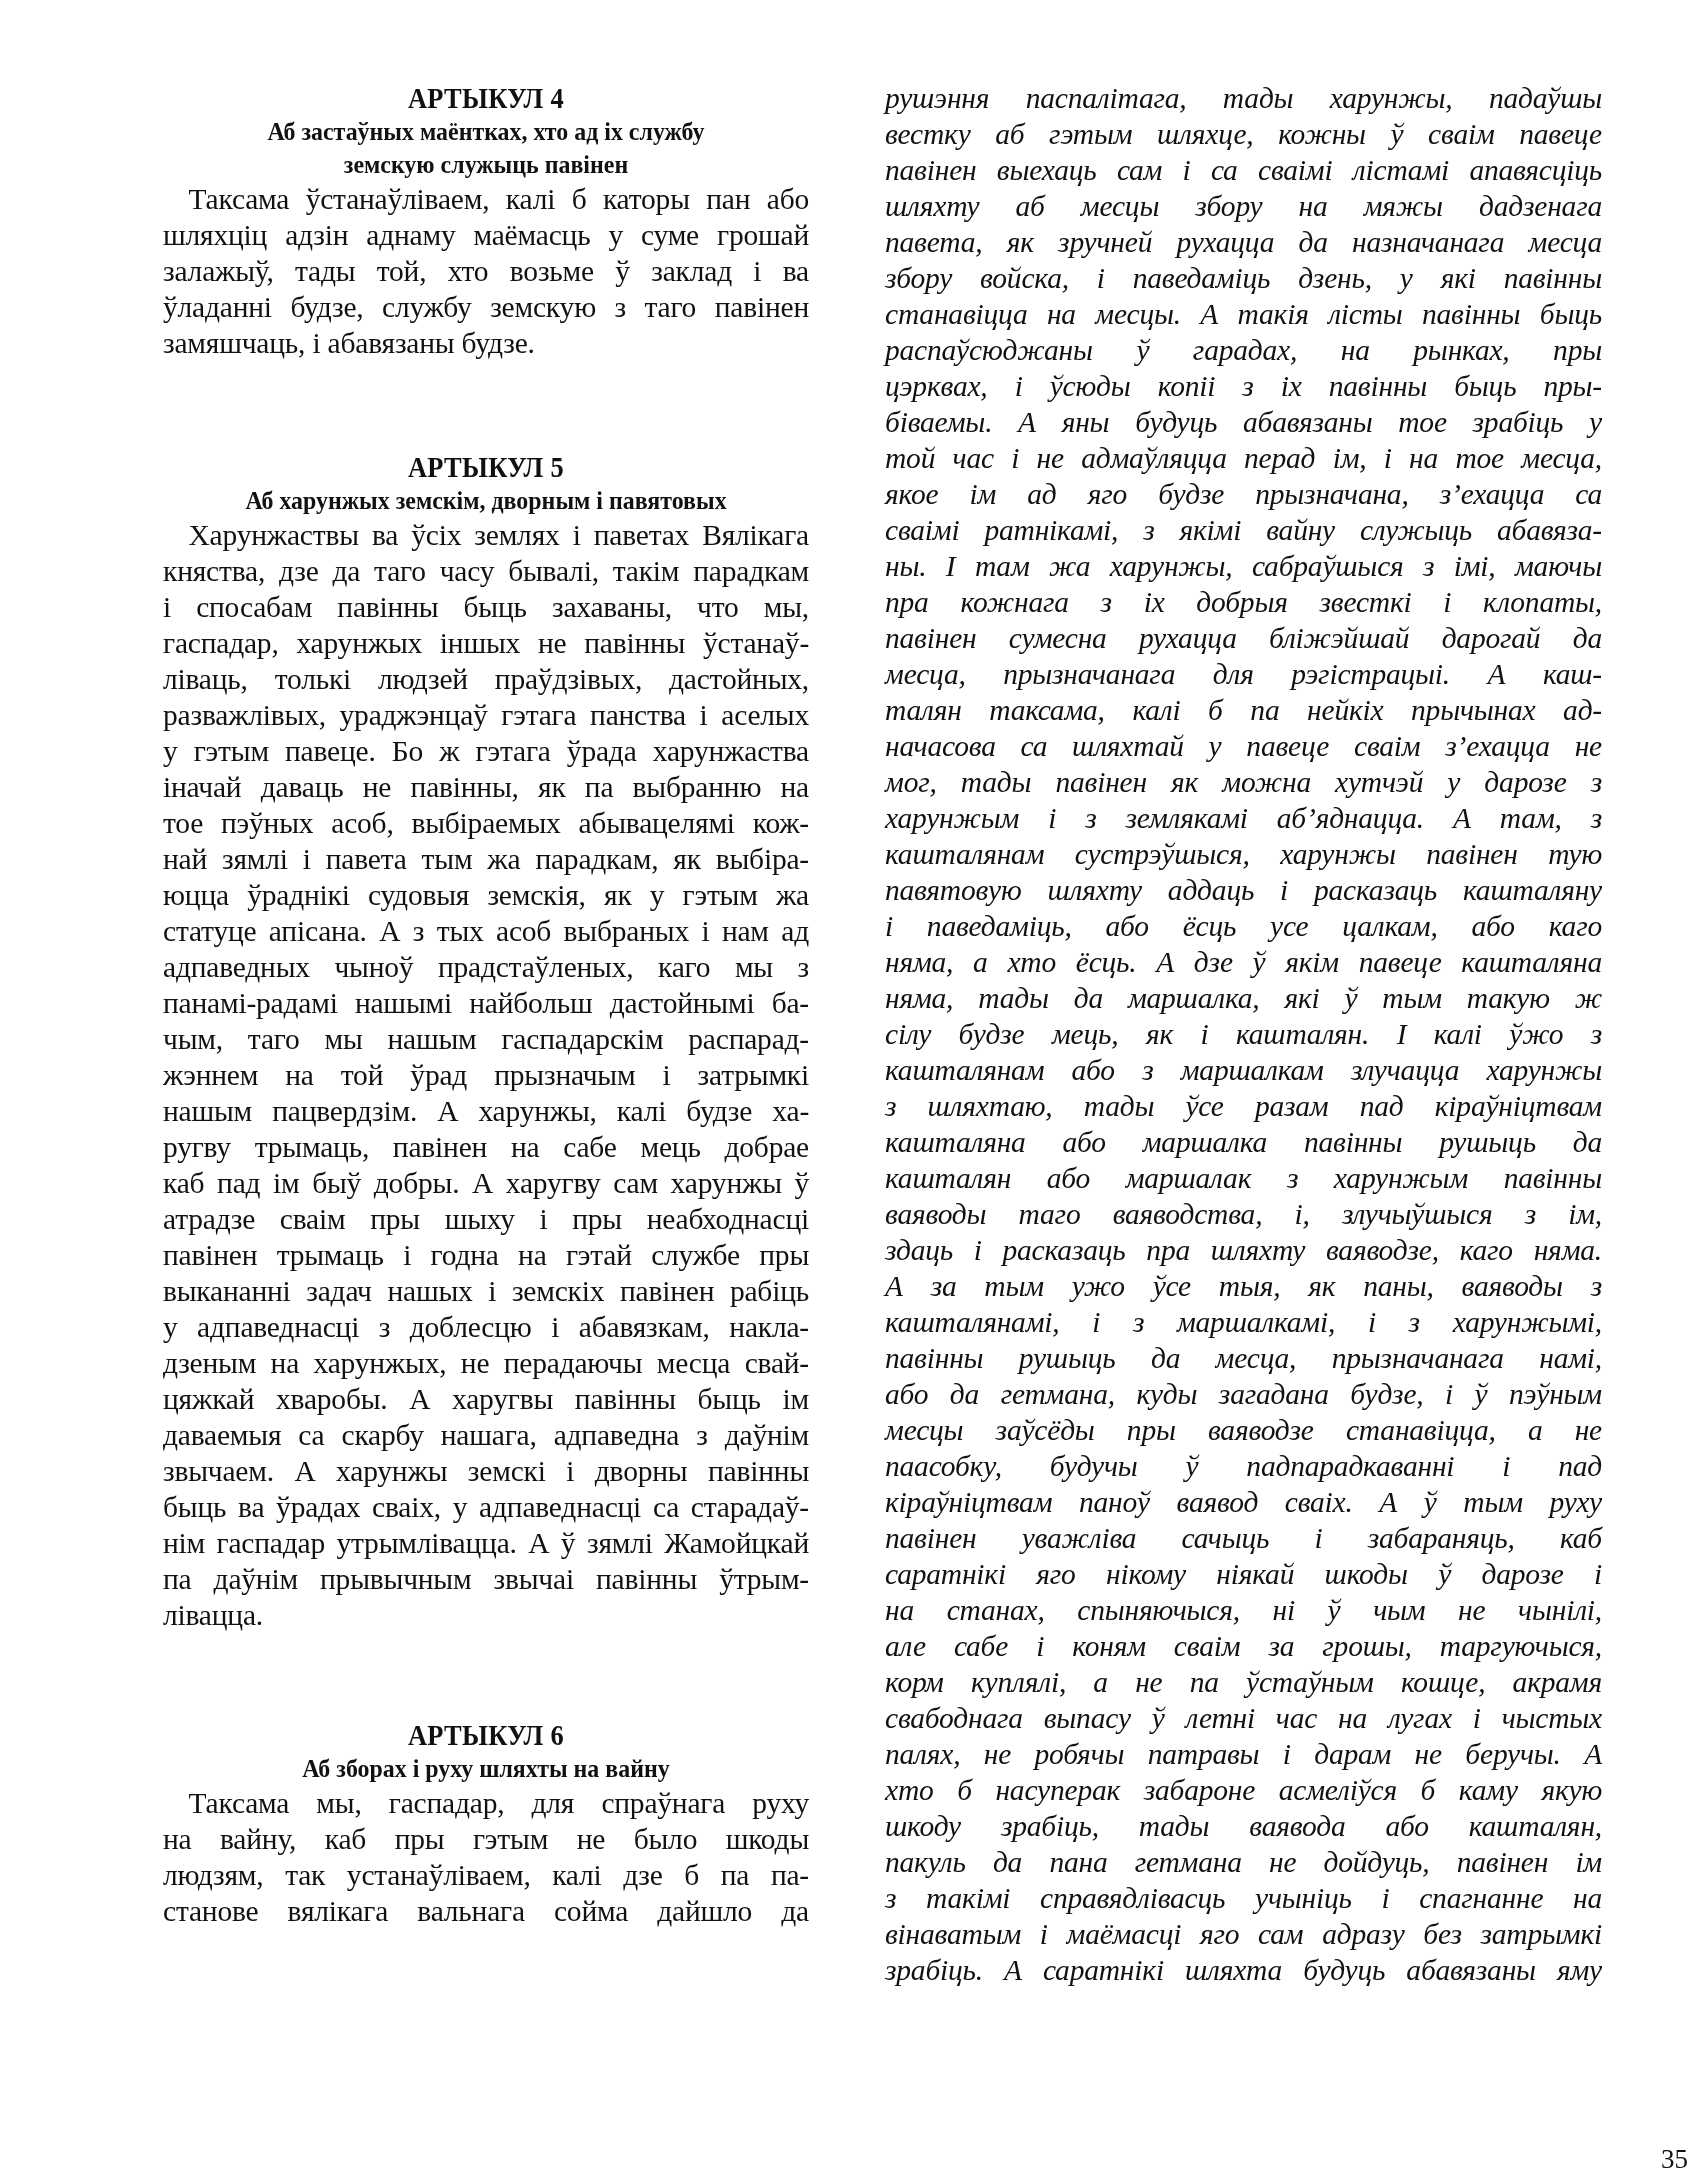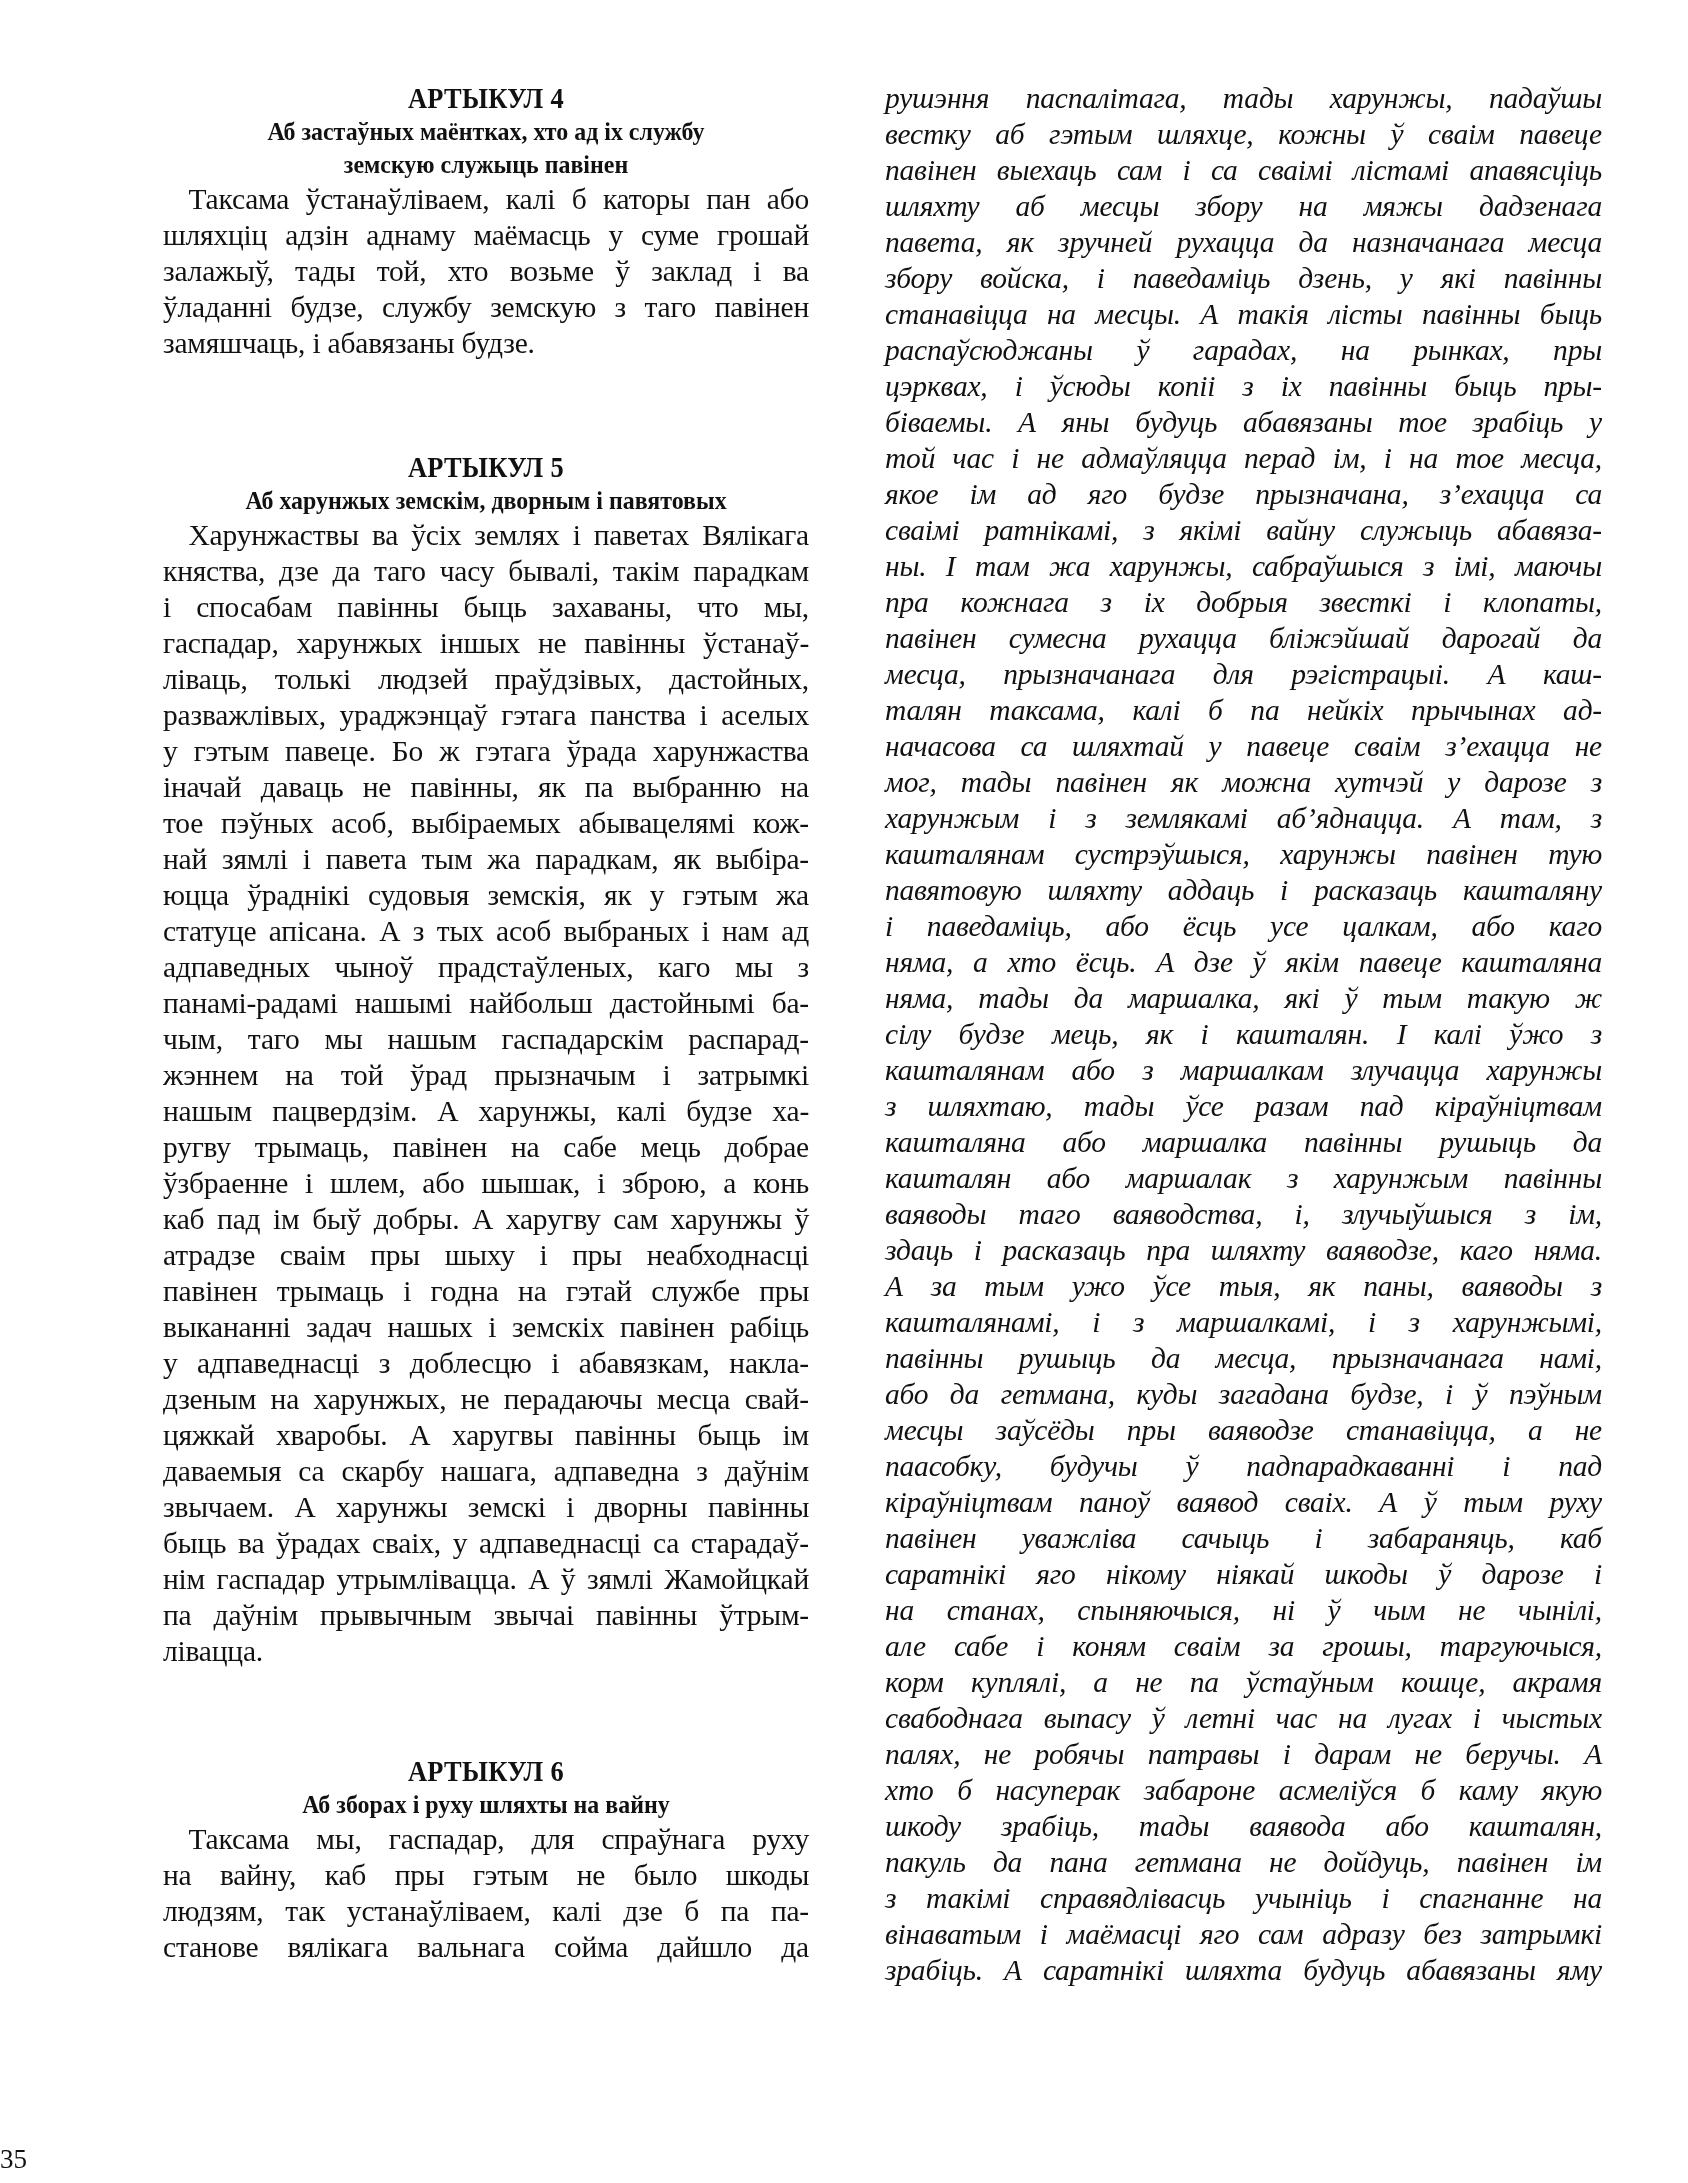--- a/index.html
+++ b/index.html
@@ -23,21 +23,21 @@
     transform: scaleX(0.88); letter-spacing: 0.4px;
   }
   .article-sub {
     font-weight: bold; text-align: center; font-size: 26px; line-height: 33px;
     transform: scaleX(0.92);
   }
   .article { margin-bottom: 0; }
   .gap-a4 { height: 88px; }
   .gap-a5 { height: 84px; }
   .page-number {
-    position: absolute; top: 2144px; left: 0; width: 1688px; text-align: left;
+    position: absolute; top: 2144px; left: 0; width: 1688px; text-align: right;
     font-size: 27px;
   }
 </style>
 </head>
 <body>
 
 <div class="page">
   <div class="col col-left" id="left-col">
       <section class="article">
         <div class="article-title">АРТЫКУЛ 4</div>
@@ -67,21 +67,20 @@
           <div class="line">тое пэўных асоб, выбіраемых абывацелямі кож-</div>
           <div class="line">най зямлі і павета тым жа парадкам, як выбіра-</div>
           <div class="line">юцца ўраднікі судовыя земскія, як у гэтым жа</div>
           <div class="line">статуце апісана. А з тых асоб выбраных і нам ад</div>
           <div class="line">адпаведных чыноў прадстаўленых, каго мы з</div>
           <div class="line">панамі-радамі нашымі найбольш дастойнымі ба-</div>
           <div class="line">чым, таго мы нашым гаспадарскім распарад-</div>
           <div class="line">жэннем на той ўрад прызначым і затрымкі</div>
           <div class="line">нашым пацвердзім. А харунжы, калі будзе ха-</div>
           <div class="line">ругву трымаць, павінен на сабе мець добрае</div>
-          <div class="line">ўзбраенне і шлем, або шышак, і зброю, а конь</div>
           <div class="line">каб пад ім быў добры. А харугву сам харунжы ў</div>
           <div class="line">атрадзе сваім пры шыху і пры неабходнасці</div>
           <div class="line">павінен трымаць і годна на гэтай службе пры</div>
           <div class="line">выкананні задач нашых і земскіх павінен рабіць</div>
           <div class="line">у адпаведнасці з доблесцю і абавязкам, накла-</div>
           <div class="line">дзеным на харунжых, не перадаючы месца свай-</div>
           <div class="line">цяжкай хваробы. А харугвы павінны быць ім</div>
           <div class="line">даваемыя са скарбу нашага, адпаведна з даўнім</div>
           <div class="line">звычаем. А харунжы земскі і дворны павінны</div>
           <div class="line">быць ва ўрадах сваіх, у адпаведнасці са старадаў-</div>

